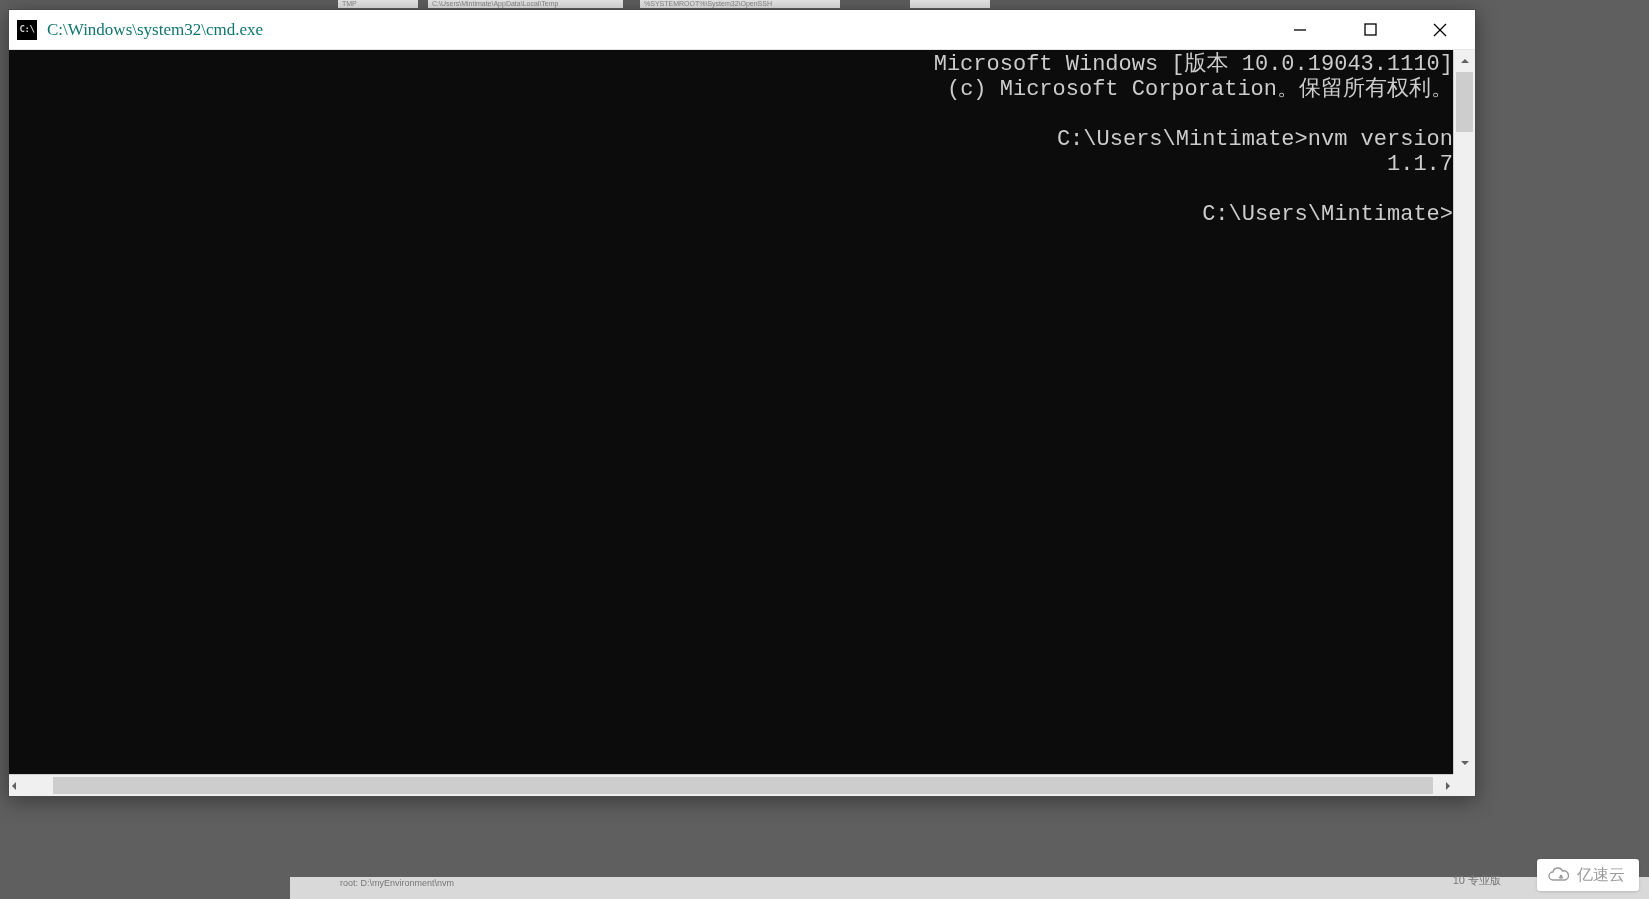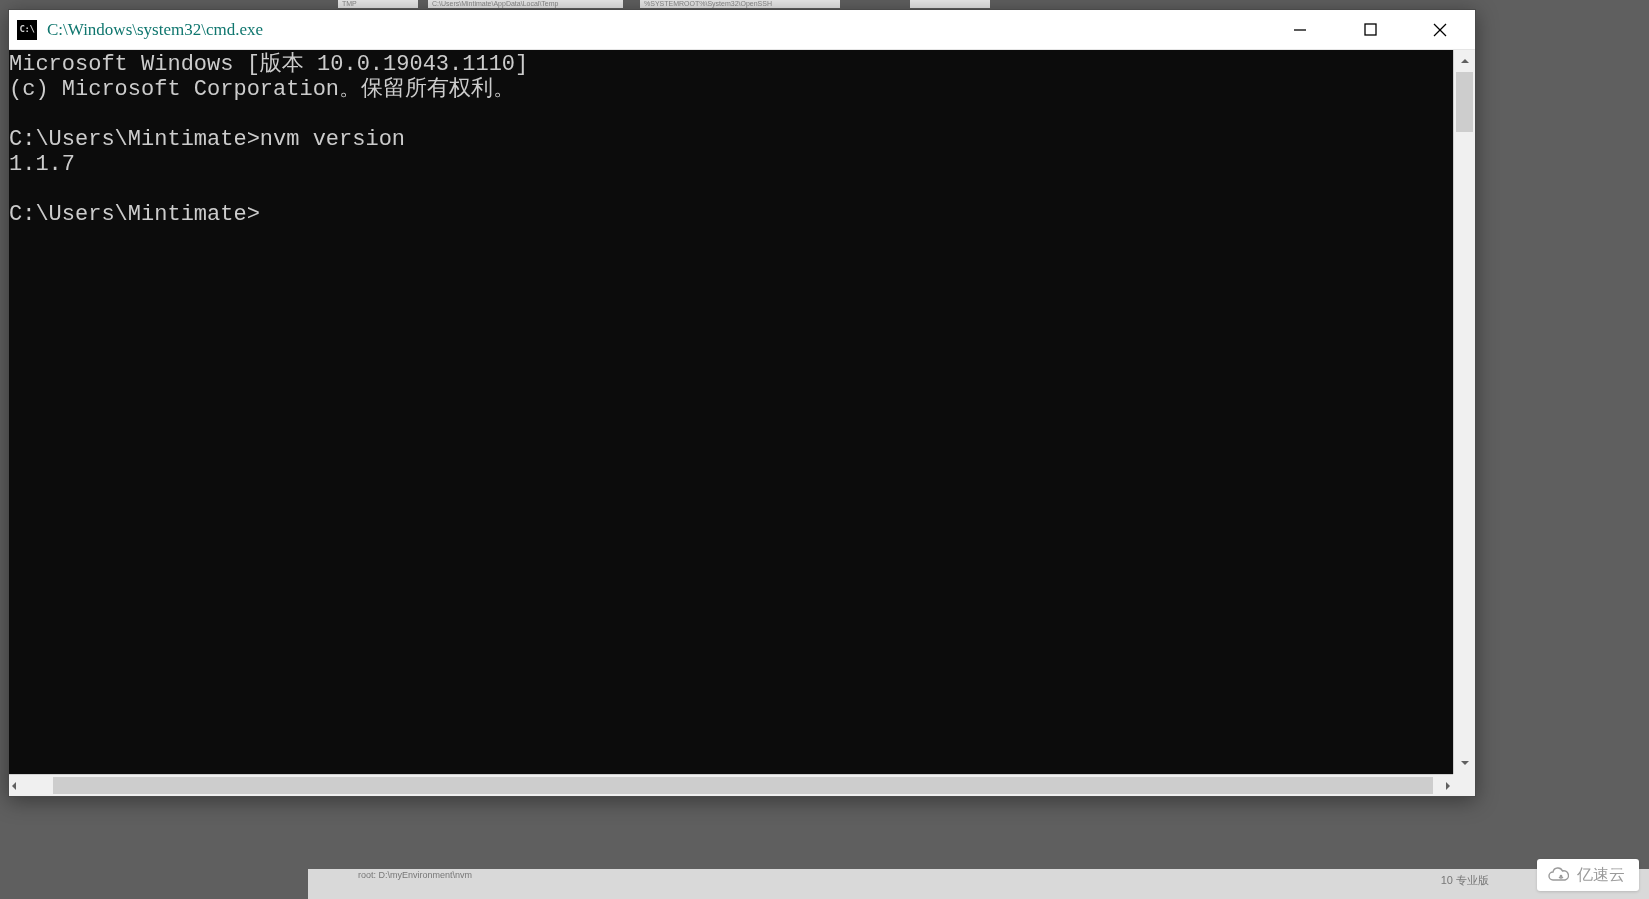--- a/index.html
+++ b/index.html
@@ -30,33 +30,32 @@
   }
   .bg-tab.t1 { left: 338px; width: 80px; }
   .bg-tab.t2 { left: 428px; width: 195px; }
   .bg-tab.t3 { left: 640px; width: 200px; }
   .bg-tab.t4 { left: 910px; width: 80px; }
   .bg-bottom-strip {
     position: absolute;
     left: 290px;
     right: 0;
     bottom: 0;
-    height: 30px;
+    height: 22px;
     background: #d9d9d9;
     color: #777;
     font-size: 9px;
     line-height: 13px;
     padding-left: 50px;
     white-space: nowrap;
     overflow: hidden;
-    margin-left: 18px;
   }
   .bg-bottom-right {
     position: absolute;
-    right: 160px;
+    right: 148px;
     bottom: 0;
     height: 25px;
     color: #777;
     font-size: 11px;
     line-height: 13px;
   }
   .watermark {
     position: absolute;
     right: 10px;
     bottom: 8px;
@@ -124,20 +123,21 @@
     justify-content: center;
     cursor: pointer;
   }
   .win-btn svg { stroke: #000; stroke-width: 1.3; fill: none; }
 
   .client {
     flex: 1;
     display: flex;
     background: #7f1d1d;
     min-height: 0;
+    text-align: right;
   }
   .terminal {
     flex: 1;
     background: #0c0c0c;
     color: #cccccc;
     font-family: "NSimSun", "SimSun", Consolas, "Courier New", monospace;
     font-size: 22px;
     line-height: 25px;
     white-space: pre;
     overflow: hidden;

